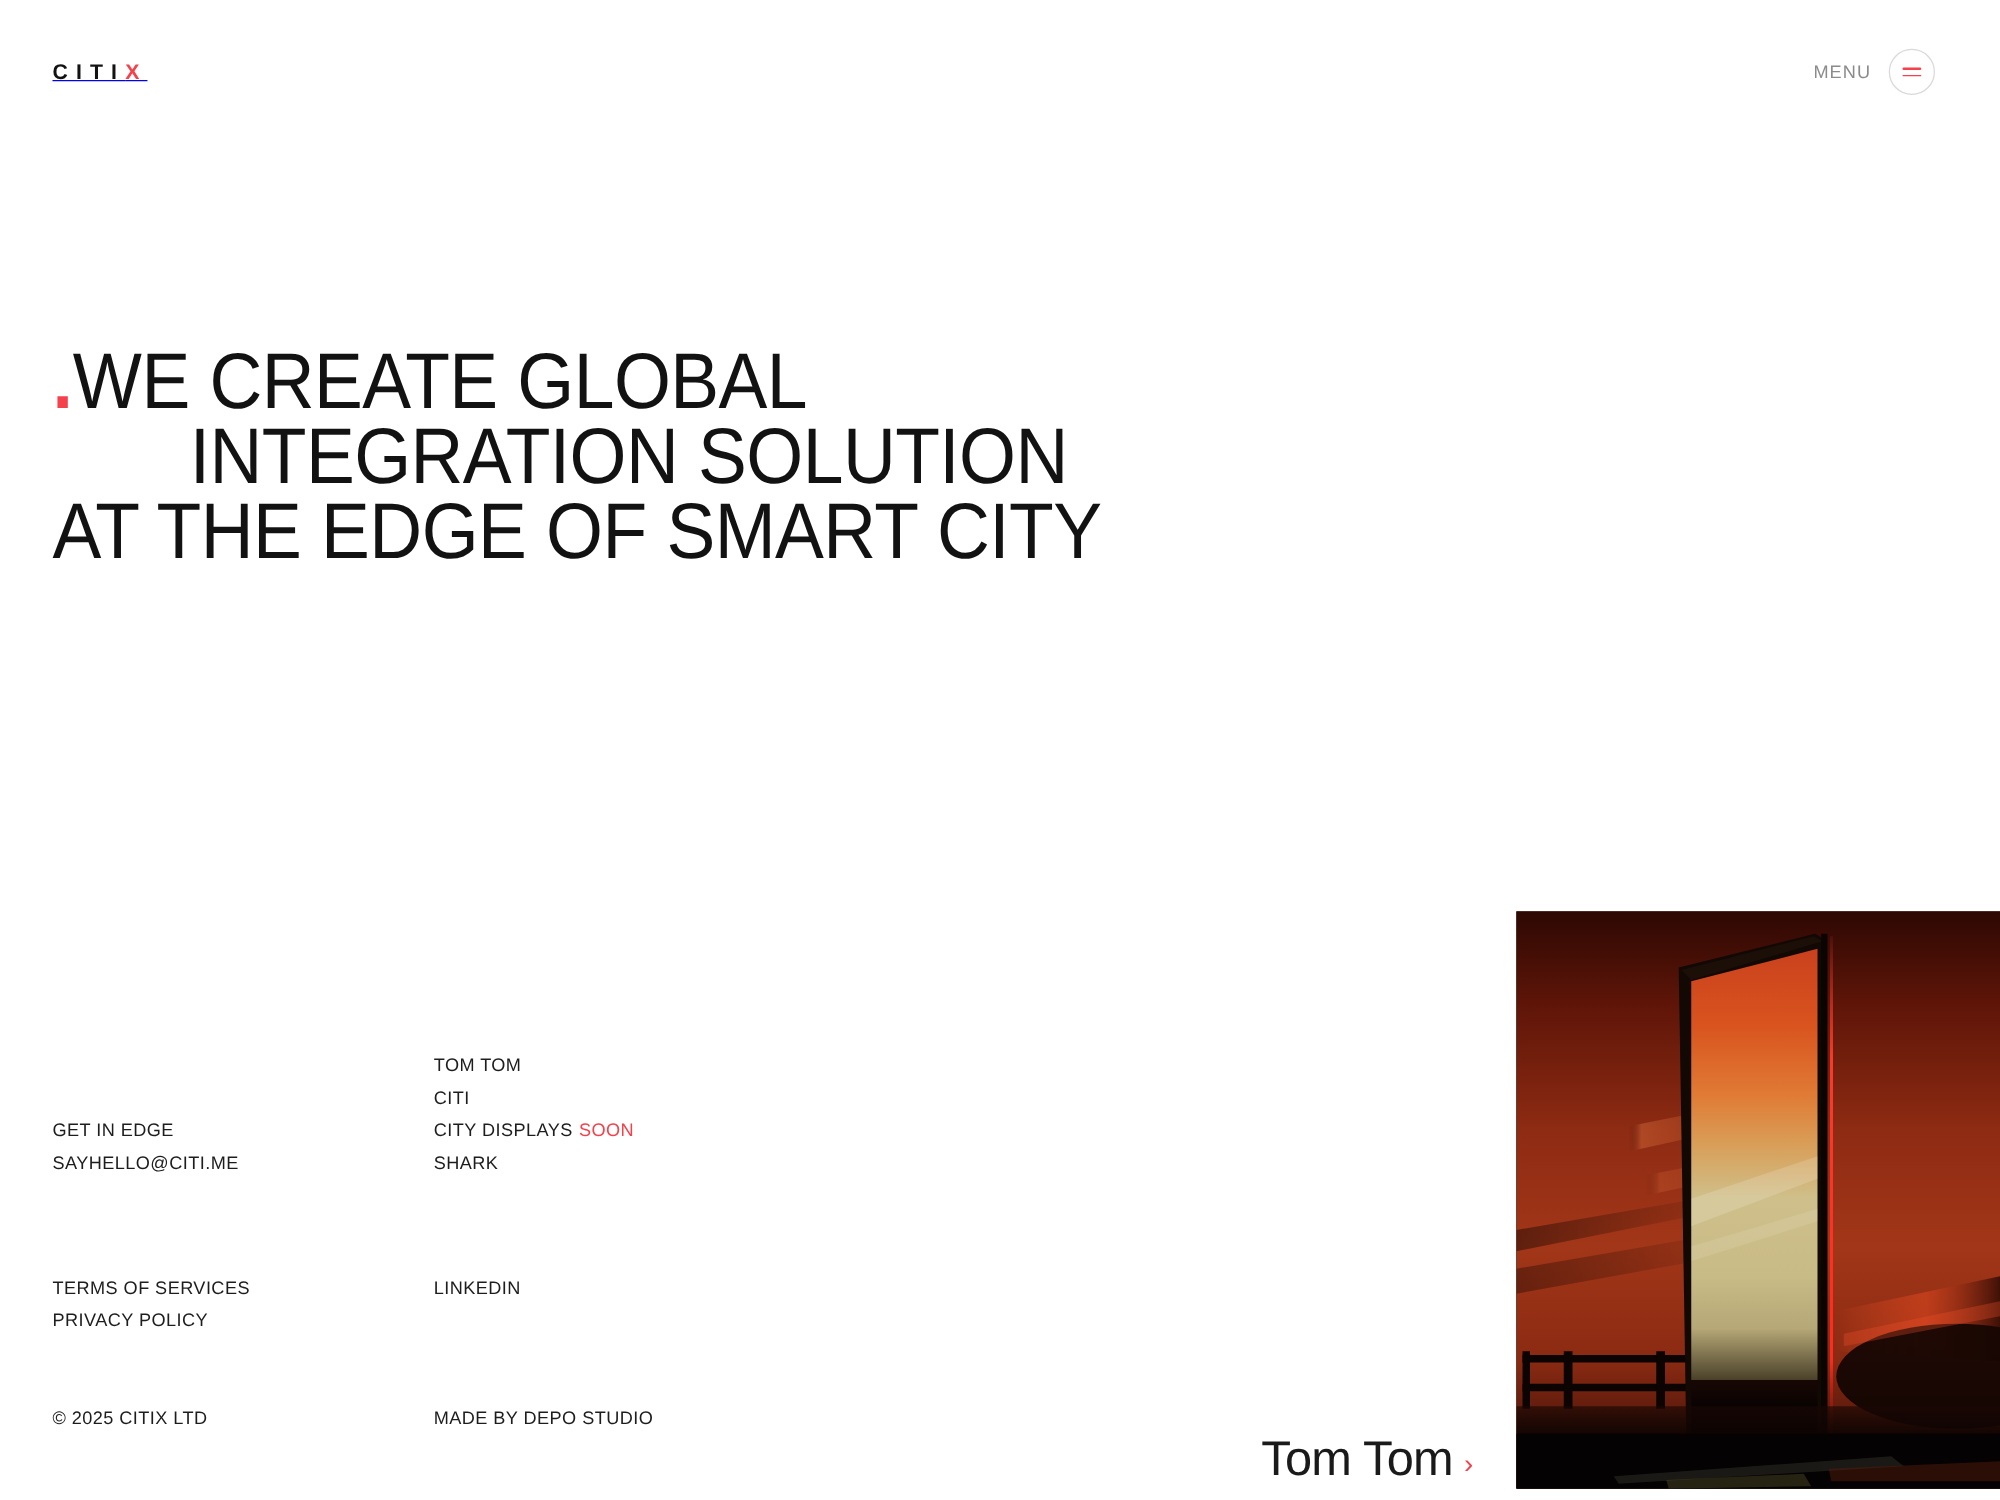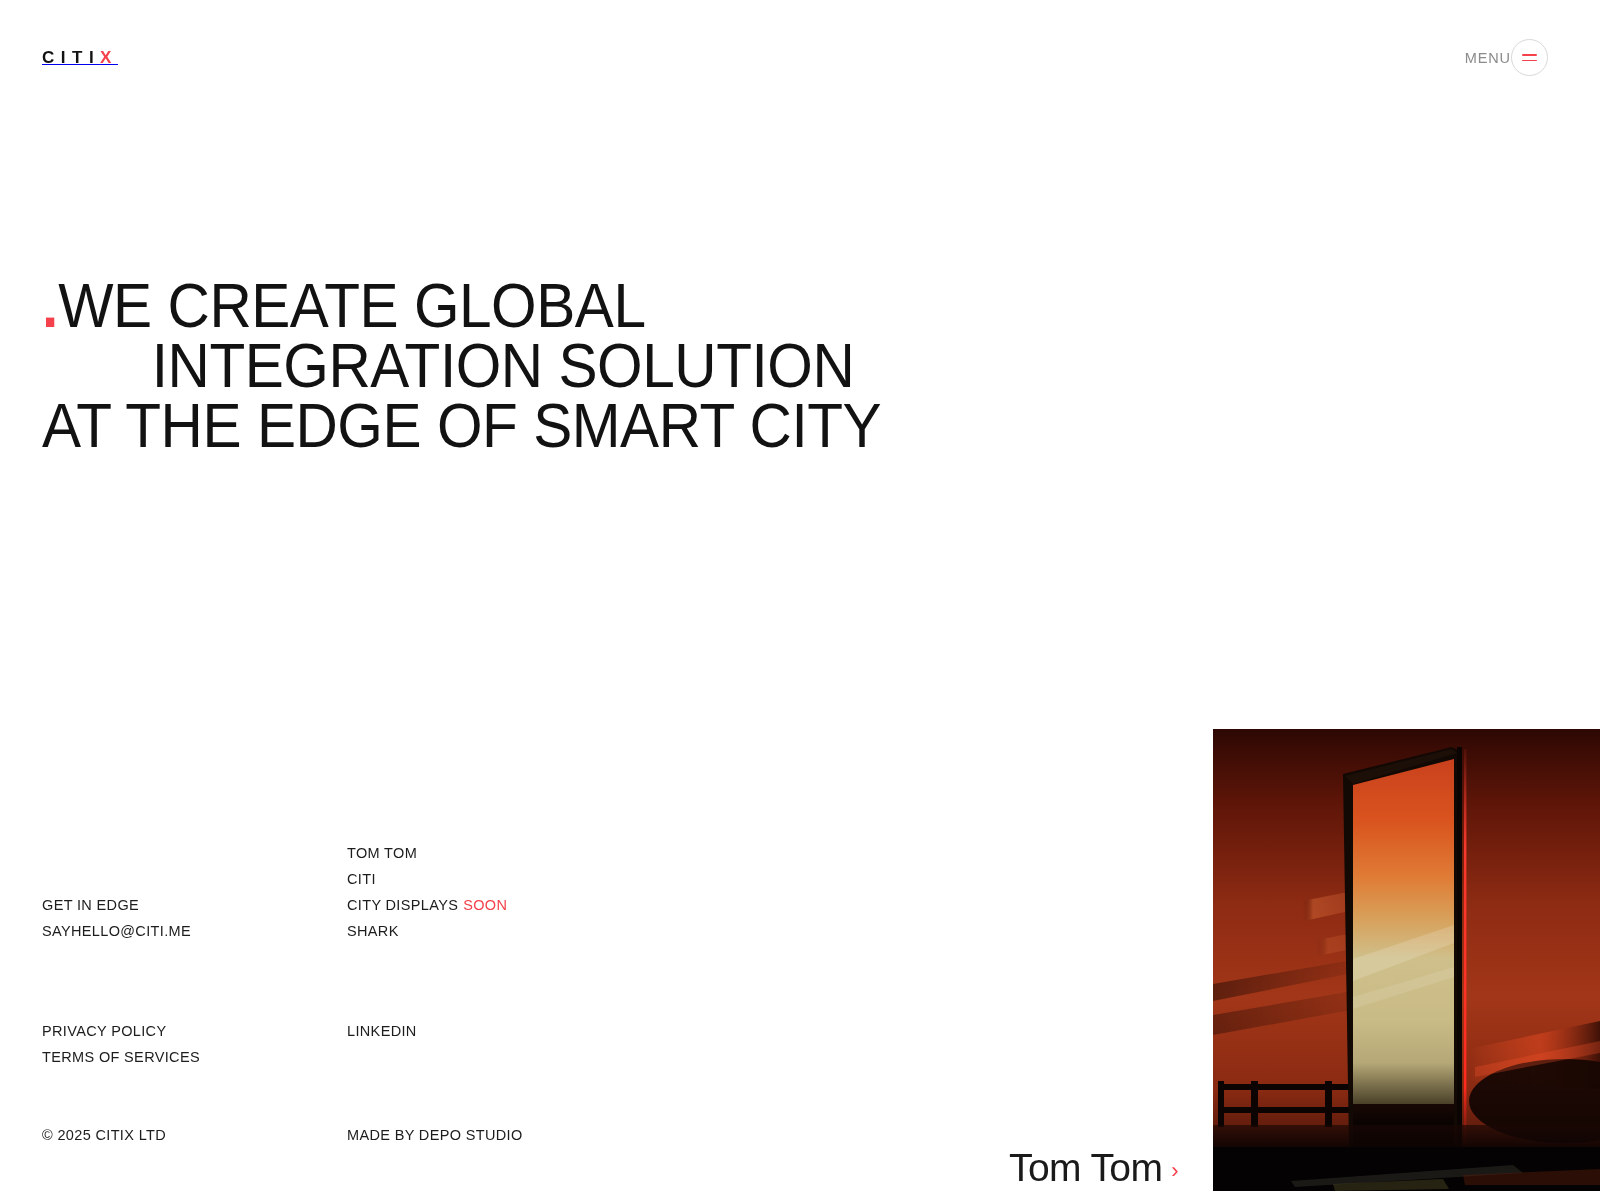--- a/index.html
+++ b/index.html
@@ -38,20 +38,21 @@
     white-space: nowrap;
     display: flex;
     align-items: baseline;
   }
   .brand .brand-main { color: #121212; }
   .brand .brand-accent { color: #f4414b; }
 
   .menu-zone {
     display: flex;
     align-items: center;
+    gap: 14px;
     margin-right: 10px;
   }
   .menu-label {
     font-size: 14.5px;
     letter-spacing: 0.9px;
     color: #8b8b8b;
     font-weight: 400;
     white-space: nowrap;
   }
   .menu-toggle {
@@ -215,22 +216,22 @@
       <a class="f-link" href="#"><span>SHARK</span></a>
     </div>
 
   </div>
 
   <div class="block-gap"></div>
 
   <div class="footer-grid">
 
     <div>
+      <a class="f-link" href="#">TERMS OF SERVICES</a>
       <a class="f-link" href="#">PRIVACY POLICY</a>
-      <a class="f-link" href="#">TERMS OF SERVICES</a>
     </div>
 
     <div>
       <a class="f-link" href="#">LINKEDIN</a>
     </div>
 
   </div>
 
   <div class="block-gap-2"></div>
 

